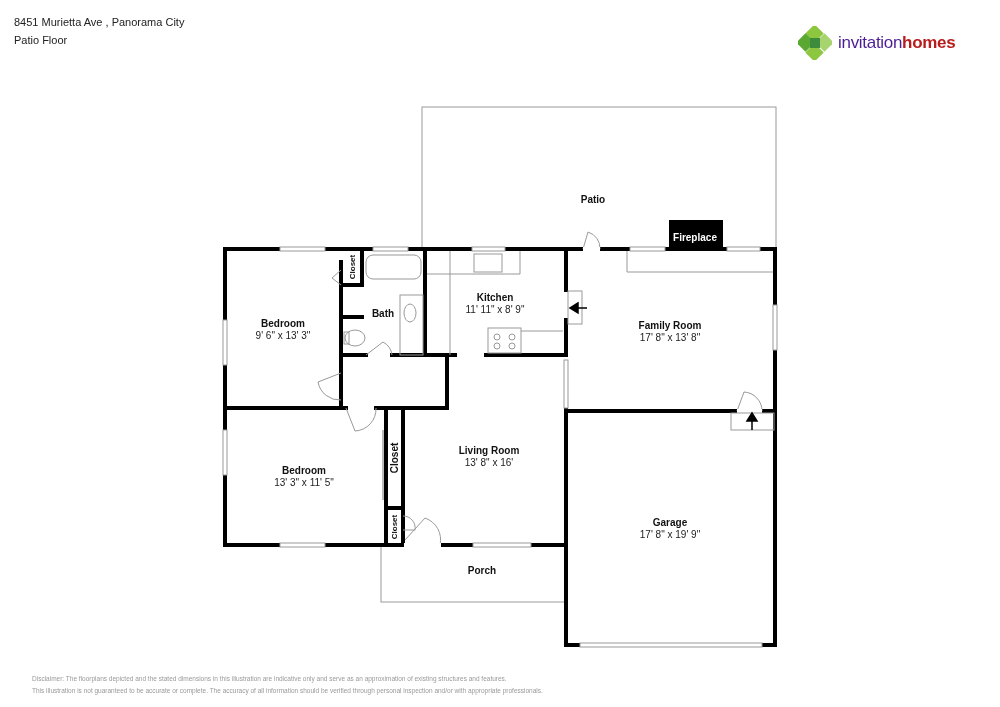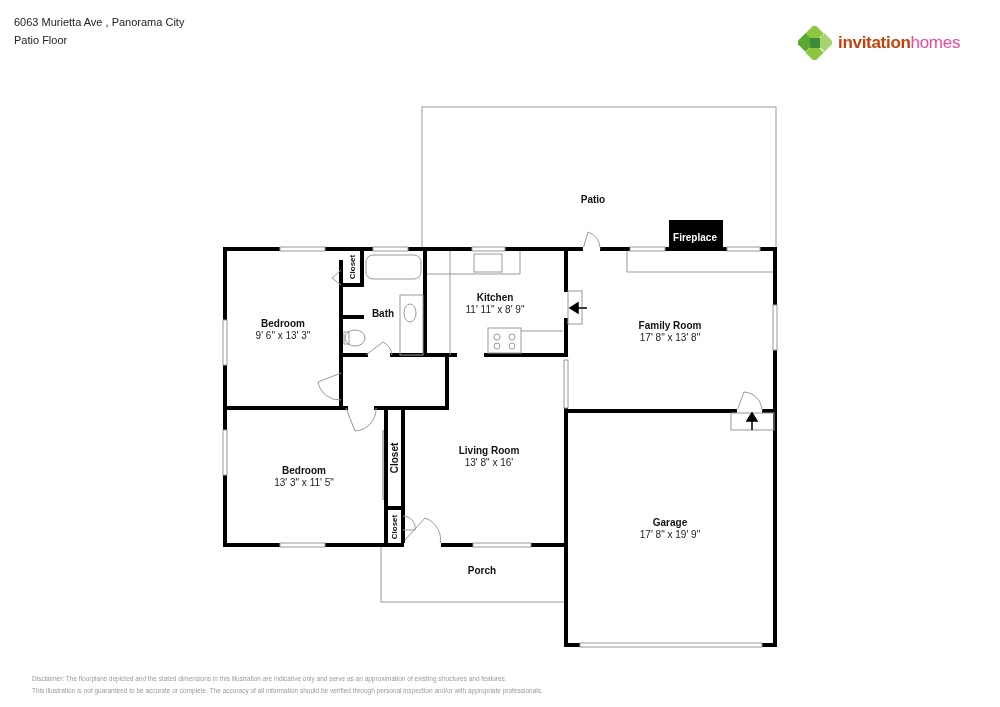--- a/index.html
+++ b/index.html
@@ -2,34 +2,34 @@
 <html><head>
 <meta charset="utf-8">
 <style>
   html, body { margin:0; padding:0; background:#fff; }
   body { width:1000px; height:707px; position:relative; overflow:hidden; font-family:"Liberation Sans", sans-serif; }
   .header-text { position:absolute; left:14px; font-size:11px; color:#222; }
   #addr { top:16px; }
   #floor { top:34px; }
   .logo { position:absolute; left:798px; top:26px; display:flex; align-items:center; }
   .logo .word { font-size:17px; font-weight:bold; letter-spacing:-0.3px; margin-left:6px; }
-  .logo .w1 { color:#c2410c; font-weight:bold; }
-  .logo .w2 { color:#ec4899; font-weight:normal; }
+  .logo .w1 { color:#4c1d95; font-weight:normal; }
+  .logo .w2 { color:#b91c1c; font-weight:bold; }
   .disclaimer { position:absolute; left:32px; font-size:6.5px; color:#999; }
   #disc1 { top:675px; }
   #disc2 { top:687px; }
   svg.plan { position:absolute; left:0; top:0; }
   .lbl { font-family:"Liberation Sans", sans-serif; font-size:10px; font-weight:bold; fill:#111; text-anchor:middle; }
   .dim { font-family:"Liberation Sans", sans-serif; font-size:10px; fill:#222; text-anchor:middle; }
   .small { font-family:"Liberation Sans", sans-serif; font-size:8px; font-weight:bold; fill:#111; text-anchor:middle; }
 </style>
 </head>
 <body>
 
-<div class="header-text" id="addr">6063 Murietta Ave , Panorama City</div>
+<div class="header-text" id="addr">8451 Murietta Ave , Panorama City</div>
 <div class="header-text" id="floor">Patio Floor</div>
 
 <div class="logo">
   <svg width="34" height="34" viewBox="0 0 34 34">
     <rect x="10" y="1" width="13" height="13" transform="rotate(45 16.5 7.5)" fill="#8dc63f"></rect>
     <rect x="10" y="20" width="13" height="13" transform="rotate(45 16.5 26.5)" fill="#8dc63f"></rect>
     <rect x="1" y="10" width="13" height="13" transform="rotate(45 7.5 16.5)" fill="#5aa832"></rect>
     <rect x="20" y="10" width="13" height="13" transform="rotate(45 26.5 16.5)" fill="#a7d46f"></rect>
     <rect x="12" y="12" width="10" height="10" fill="#3d8b3d"></rect>
   </svg>

